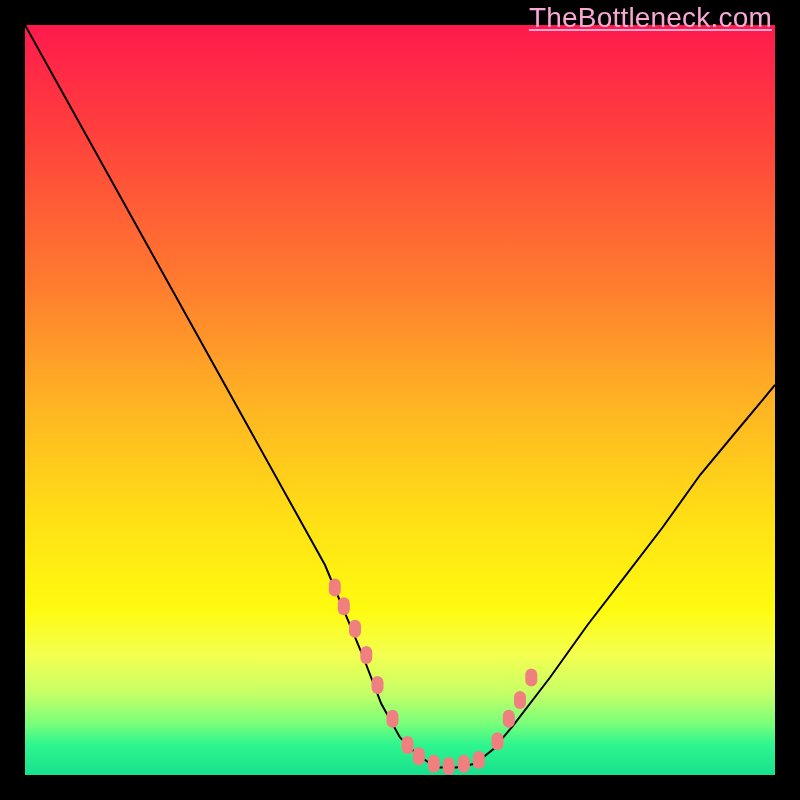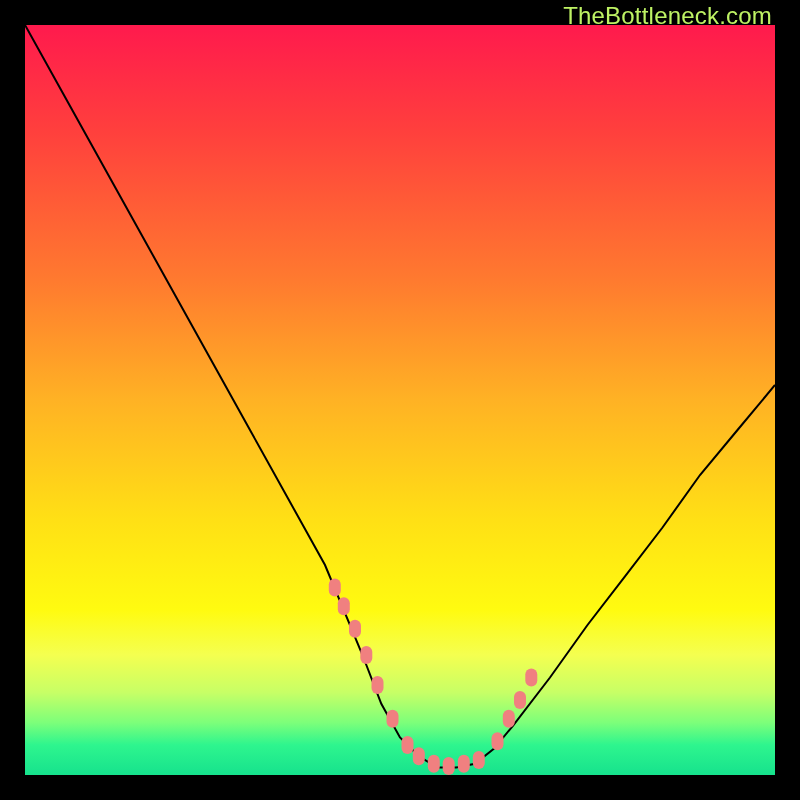--- a/index.html
+++ b/index.html
@@ -33,24 +33,25 @@
       #f4ff50 84%,
       #c7ff66 89%,
       #7dff7a 93%,
       #2ef58e 96%,
       #16e28d 100%);
   }
   .watermark {
     position: absolute;
     top: 2px;
     right: 28px;
-    color: #bef264;
-    font-size: 24px;
+    color: #f9a8d4;
+    font-size: 28px;
     letter-spacing: 0.2px;
     font-weight: 500;
+    text-decoration: underline;
   }
   svg.curve {
     position: absolute;
     left: 0;
     top: 0;
     width: 750px;
     height: 750px;
     pointer-events: none;
   }
 </style>

